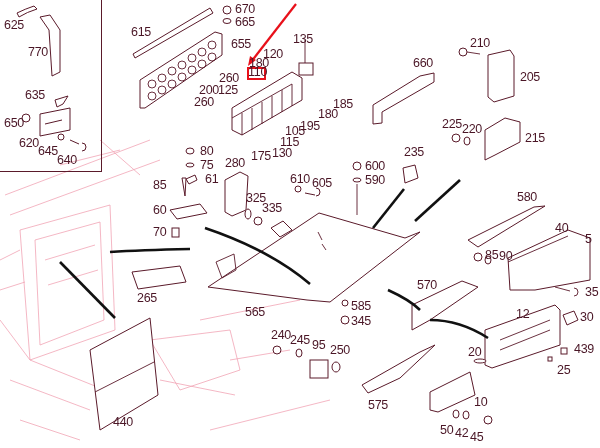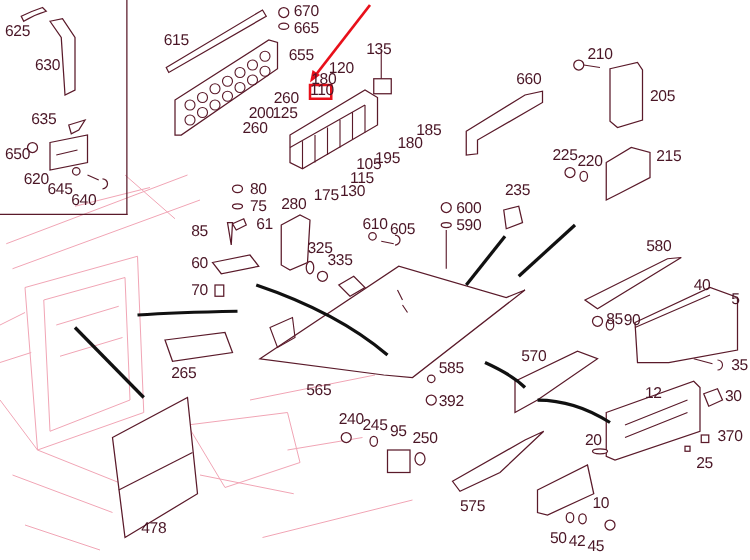--- a/index.html
+++ b/index.html
@@ -146,21 +146,21 @@
     <path class="arrow" d="M388 290 Q410 300 420 310"></path>
     <path d="M296 4 L251 62" stroke="#e8101a" stroke-width="2.2" fill="none"></path>
     <polygon points="248,66 250,56 256,60" fill="#e8101a"></polygon>
   </g>
 </svg>
 
 <div class="inset"></div>
 <div class="hl"></div>
 
 <span class="lbl" style="left:4px;top:19px">625</span>
-<span class="lbl" style="left:28px;top:46px">630</span>
+<span class="lbl" style="left:28px;top:46px">770</span>
 <span class="lbl" style="left:25px;top:89px">635</span>
 <span class="lbl" style="left:4px;top:117px">650</span>
 <span class="lbl" style="left:19px;top:137px">620</span>
 <span class="lbl" style="left:38px;top:145px">645</span>
 <span class="lbl" style="left:57px;top:154px">640</span>
 
 <span class="lbl" style="left:131px;top:26px">615</span>
 <span class="lbl" style="left:235px;top:3px">670</span>
 <span class="lbl" style="left:235px;top:16px">665</span>
 <span class="lbl" style="left:231px;top:38px">655</span>
@@ -178,21 +178,21 @@
 <span class="lbl" style="left:285px;top:125px">105</span>
 <span class="lbl" style="left:280px;top:136px">115</span>
 <span class="lbl" style="left:272px;top:147px">130</span>
 <span class="lbl" style="left:251px;top:150px">175</span>
 
 <span class="lbl" style="left:470px;top:37px">210</span>
 <span class="lbl" style="left:413px;top:57px">660</span>
 <span class="lbl" style="left:520px;top:71px">205</span>
 <span class="lbl" style="left:442px;top:118px">225</span>
 <span class="lbl" style="left:462px;top:123px">220</span>
-<span class="lbl" style="left:525px;top:119px">215</span>
+<span class="lbl" style="left:525px;top:132px">215</span>
 
 <span class="lbl" style="left:200px;top:145px">80</span>
 <span class="lbl" style="left:200px;top:159px">75</span>
 <span class="lbl" style="left:205px;top:173px">61</span>
 <span class="lbl" style="left:153px;top:179px">85</span>
 <span class="lbl" style="left:225px;top:157px">280</span>
 <span class="lbl" style="left:153px;top:204px">60</span>
 <span class="lbl" style="left:153px;top:226px">70</span>
 <span class="lbl" style="left:246px;top:192px">325</span>
 <span class="lbl" style="left:262px;top:202px">335</span>
@@ -207,28 +207,28 @@
 <span class="lbl" style="left:585px;top:233px">5</span>
 <span class="lbl" style="left:485px;top:249px">85</span>
 <span class="lbl" style="left:499px;top:250px">90</span>
 <span class="lbl" style="left:585px;top:286px">35</span>
 <span class="lbl" style="left:417px;top:279px">570</span>
 <span class="lbl" style="left:580px;top:311px">30</span>
 <span class="lbl" style="left:516px;top:308px">12</span>
 
 <span class="lbl" style="left:137px;top:292px">265</span>
 <span class="lbl" style="left:245px;top:306px">565</span>
-<span class="lbl" style="left:351px;top:288px">585</span>
-<span class="lbl" style="left:351px;top:315px">392</span>
+<span class="lbl" style="left:351px;top:300px">585</span>
+<span class="lbl" style="left:351px;top:315px">345</span>
 <span class="lbl" style="left:271px;top:329px">240</span>
 <span class="lbl" style="left:290px;top:334px">245</span>
 <span class="lbl" style="left:312px;top:339px">95</span>
 <span class="lbl" style="left:330px;top:344px">250</span>
 <span class="lbl" style="left:468px;top:346px">20</span>
-<span class="lbl" style="left:574px;top:343px">370</span>
+<span class="lbl" style="left:574px;top:343px">439</span>
 <span class="lbl" style="left:557px;top:364px">25</span>
 <span class="lbl" style="left:368px;top:399px">575</span>
 <span class="lbl" style="left:474px;top:396px">10</span>
 <span class="lbl" style="left:440px;top:424px">50</span>
 <span class="lbl" style="left:455px;top:427px">42</span>
 <span class="lbl" style="left:470px;top:431px">45</span>
-<span class="lbl" style="left:113px;top:416px">478</span>
+<span class="lbl" style="left:113px;top:416px">440</span>
 </div>
 
 </body></html>

